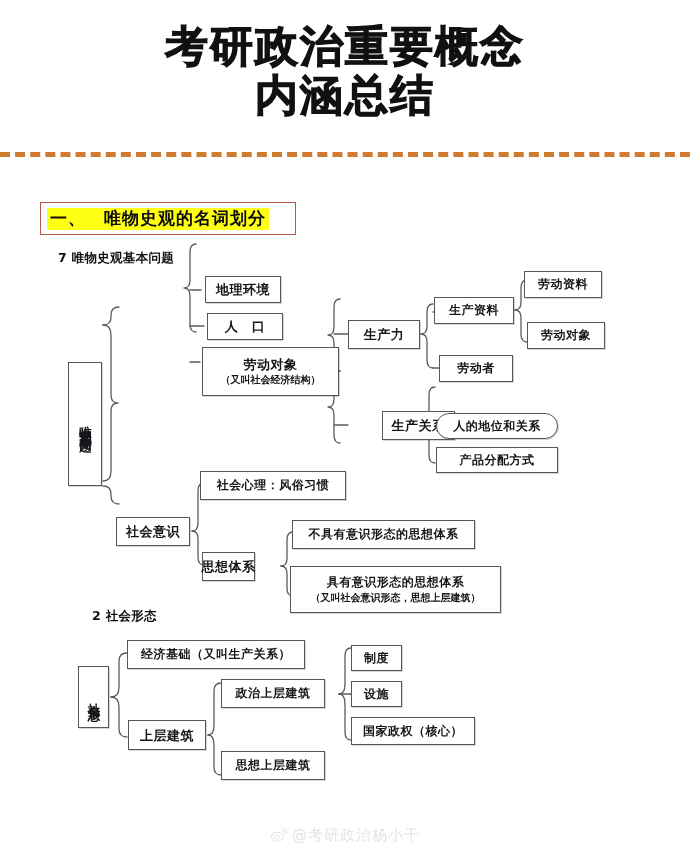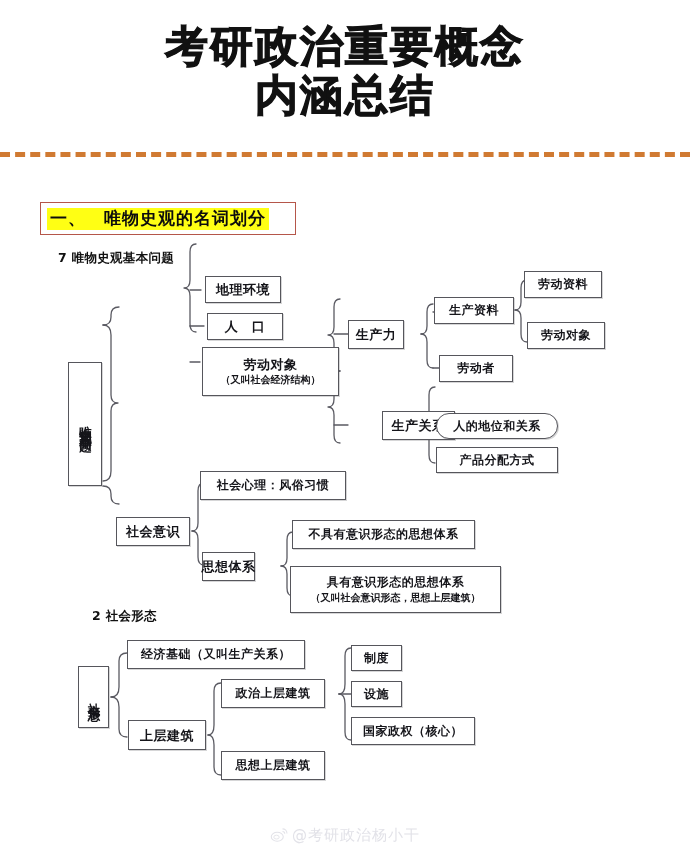--- a/index.html
+++ b/index.html
@@ -207,21 +207,21 @@
 
   <div class="node" style="left:205px; top:276px; width:76px; height:27px;">地理环境</div>
 
   <div class="node" style="left:207px; top:313px; width:76px; height:27px;">人　口</div>
 
   <div class="node" style="left:202px; top:347px; width:137px; height:49px;">
     <span>劳动对象</span>
     <span class="sub">（又叫社会经济结构）</span>
   </div>
 
-  <div class="node" style="left:348px; top:320px; width:56px; height:29px;">生产力</div>
+  <div class="node" style="left:348px; top:320px; width:72px; height:29px;">生产力</div>
 
   <div class="node sm" style="left:434px; top:297px; width:80px; height:27px;">生产资料</div>
 
   <div class="node sm" style="left:524px; top:271px; width:78px; height:27px;">劳动资料</div>
 
   <div class="node sm" style="left:527px; top:322px; width:78px; height:27px;">劳动对象</div>
 
   <div class="node sm" style="left:439px; top:355px; width:74px; height:27px;">劳动者</div>
 
   <div class="node" style="left:348px; top:411px; width:73px; height:29px;margin-left:34px;">生产关系</div>

